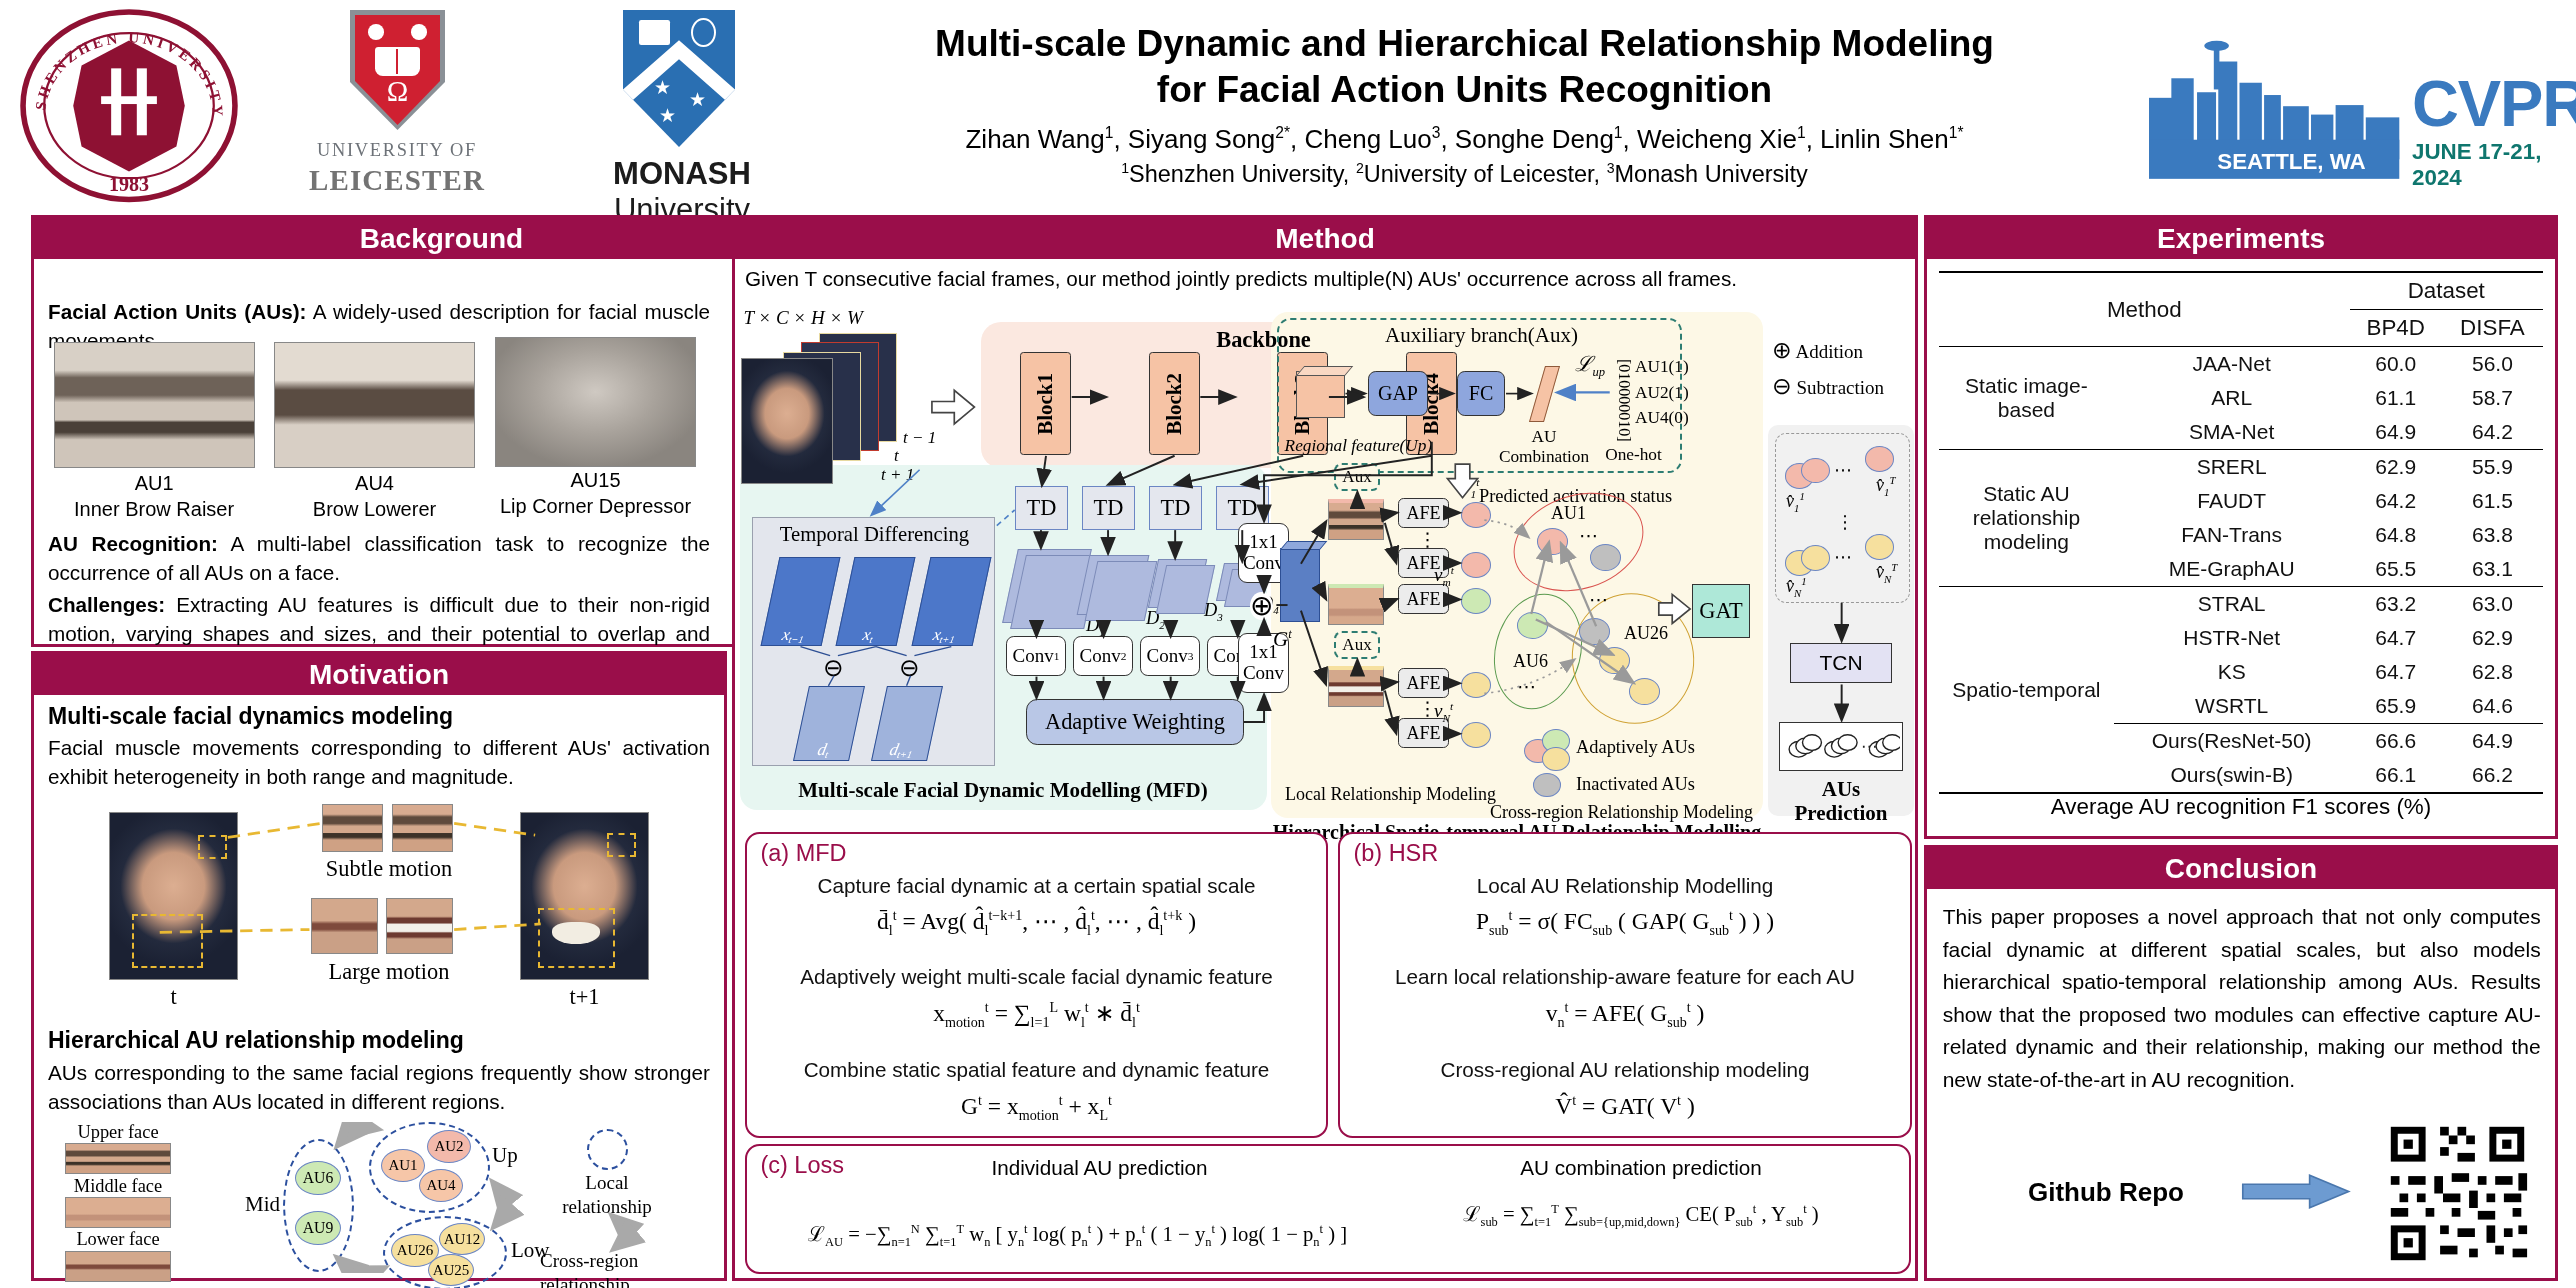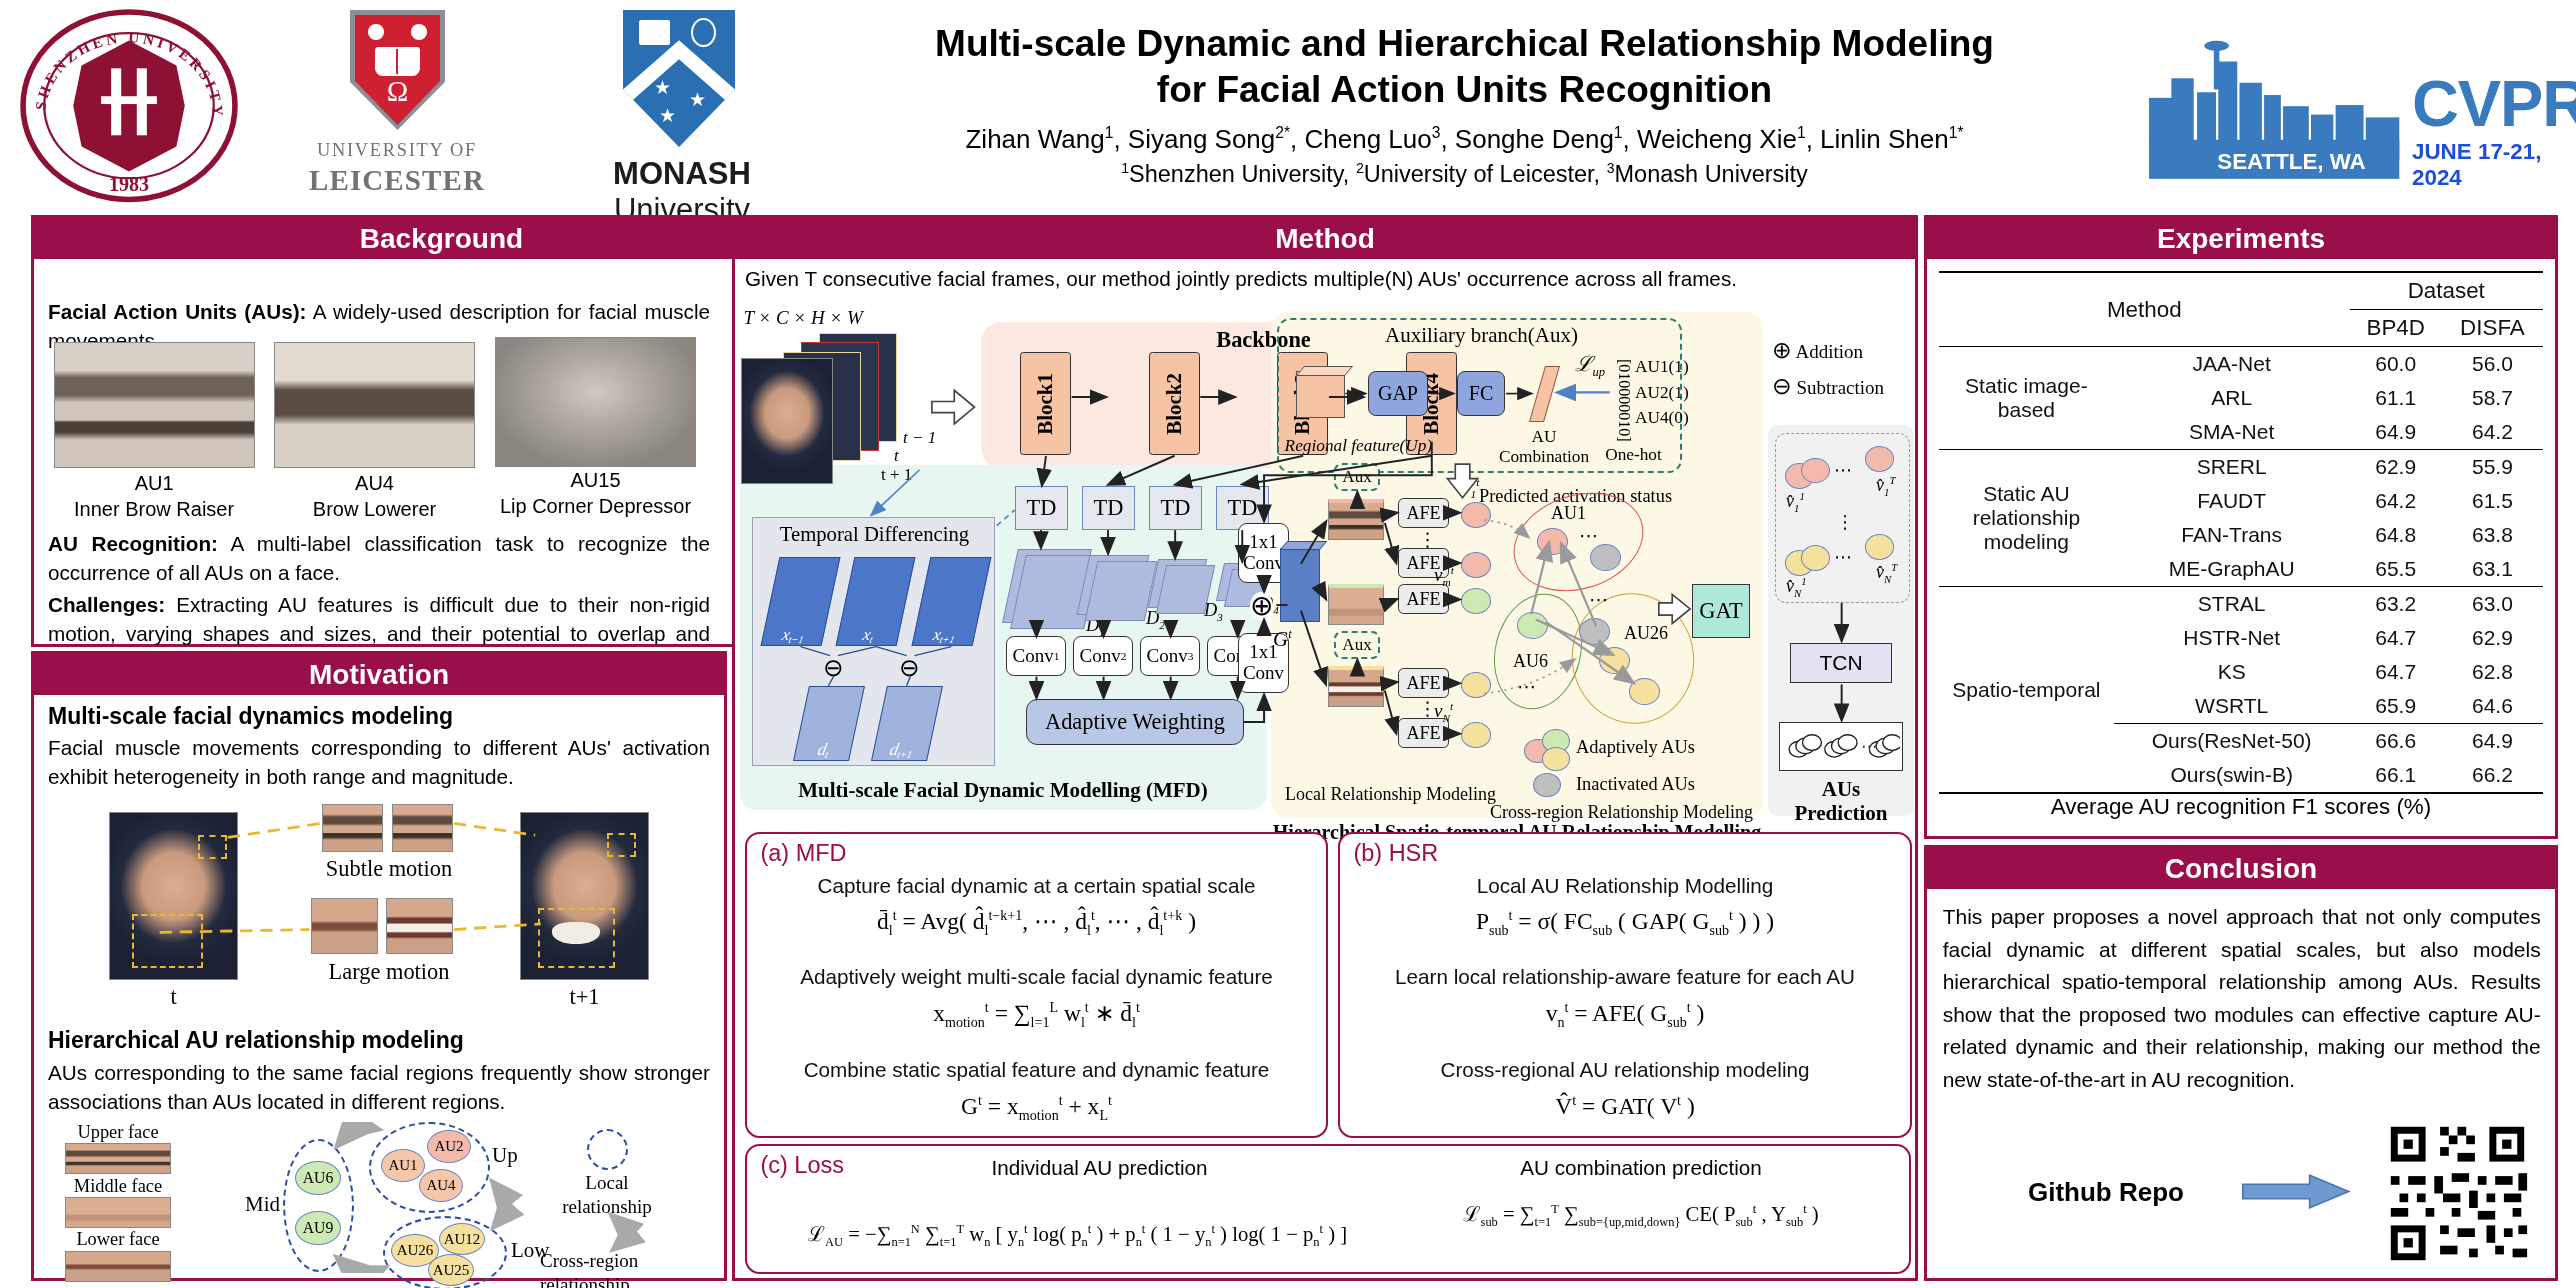--- a/index.html
+++ b/index.html
@@ -112,21 +112,21 @@
             <rect x="290" y="135" width="40" height="80"></rect>
           <rect x="334" y="118" width="50" height="97"></rect>
             <rect x="388" y="140" width="60" height="75"></rect>
           <rect x="116" y="10" width="10" height="80"></rect>
             <ellipse cx="121" cy="12" rx="22" ry="9"></ellipse>
           <rect x="0" y="180" width="448" height="70"></rect>
         </g>
         <text x="255" y="232" text-anchor="middle" fill="#fff" font-size="40" font-weight="bold" font-family="Liberation Sans,sans-serif">SEATTLE, WA</text>
       </svg>
       <div class="abs bold" style="left:263px;top:27px;font-size:65px;color:#3a7abf;letter-spacing:-1.1px;">CVPR</div>
-      <div class="abs bold" style="left:263px;top:100px;font-size:22.4px;color:#1d4ed8;">JUNE 17-21, 2024</div>
+      <div class="abs bold" style="left:263px;top:100px;font-size:22.4px;color:#0f766e;">JUNE 17-21, 2024</div>
     </div>
   </div>
 
   <div class="box" style="left:31px;top:215px;width:821px;height:432px;">
     <div class="box-hd">Background</div>
     <div class="abs just" style="left:14px;top:51px;width:662px;font-size:20.7px;line-height:1.42;margin-top:28px;"><b>Facial Action Units (AUs):</b> A widely-used description for facial muscle movements.</div>
     <div class="abs" style="left:14px;top:119px;width:662px;height:184px;">
       <div class="abs thumb g-eyes" style="left:5.6px;top:4.5px;width:201px;height:126px;"></div>
       <div class="abs thumb g-brow" style="left:226px;top:4.5px;width:201px;height:126px;"></div>
       <div class="abs thumb g-face15" style="left:447px;top:0px;width:201px;height:130px;"></div>
@@ -231,21 +231,21 @@
       <div class="boxfill" style="left:536px;top:10px;width:492px;height:506px;background:#fdf8e6;border-radius:17px;"></div>
       <div class="boxfill" style="left:1033px;top:123px;width:146px;height:391px;background:#f1f1f1;border-radius:10px;"></div>
 
       <div class="abs serif" style="left:8.4px;top:4.5px;font-size:19px;font-style:italic;">T × C × H × W</div>
       <div class="abs thumb" style="left:84px;top:31px;width:78px;height:109px;background:#28304a;border:1.7px solid #e7d9a0;"></div>
       <div class="abs thumb" style="left:66px;top:40px;width:78px;height:109px;background:#2c3450;border:1.7px solid #c23b2e;"></div>
       <div class="abs thumb" style="left:48px;top:50px;width:78px;height:109px;background:#28304a;border:1.7px solid #e7d9a0;"></div>
       <div class="abs thumb face" style="left:5.6px;top:56px;width:92px;height:126px;"></div>
       <div class="abs serif" style="left:168px;top:126px;font-size:17px;font-style:italic;">t − 1</div>
       <div class="abs serif" style="left:159px;top:144px;font-size:17px;font-style:italic;">t</div>
-      <div class="abs serif" style="left:146px;top:163px;font-size:17px;">t + 1</div>
+      <div class="abs serif" style="left:146px;top:163px;font-size:17px;font-style:italic;">t + 1</div>
 
       <div class="abs serif bold" style="left:246px;top:24.6px;width:565px;text-align:center;font-size:22.4px;">Backbone</div>
       <div id="blocks-host">
           <div class="dgbox" style="left: 285px; top: 50px; width: 51px; height: 103px; background: rgb(246, 195, 165); border-radius: 3.4px;">
             <span style="writing-mode: vertical-rl; transform: rotate(180deg); font-weight: bold; font-size: 21px;">Block1</span>
           </div>
           <div class="dgbox" style="left: 414px; top: 50px; width: 51px; height: 103px; background: rgb(246, 195, 165); border-radius: 3.4px;">
             <span style="writing-mode: vertical-rl; transform: rotate(180deg); font-weight: bold; font-size: 21px;">Block2</span>
           </div>
           <div class="dgbox" style="left: 542px; top: 50px; width: 51px; height: 103px; background: rgb(246, 195, 165); border-radius: 3.4px;">

